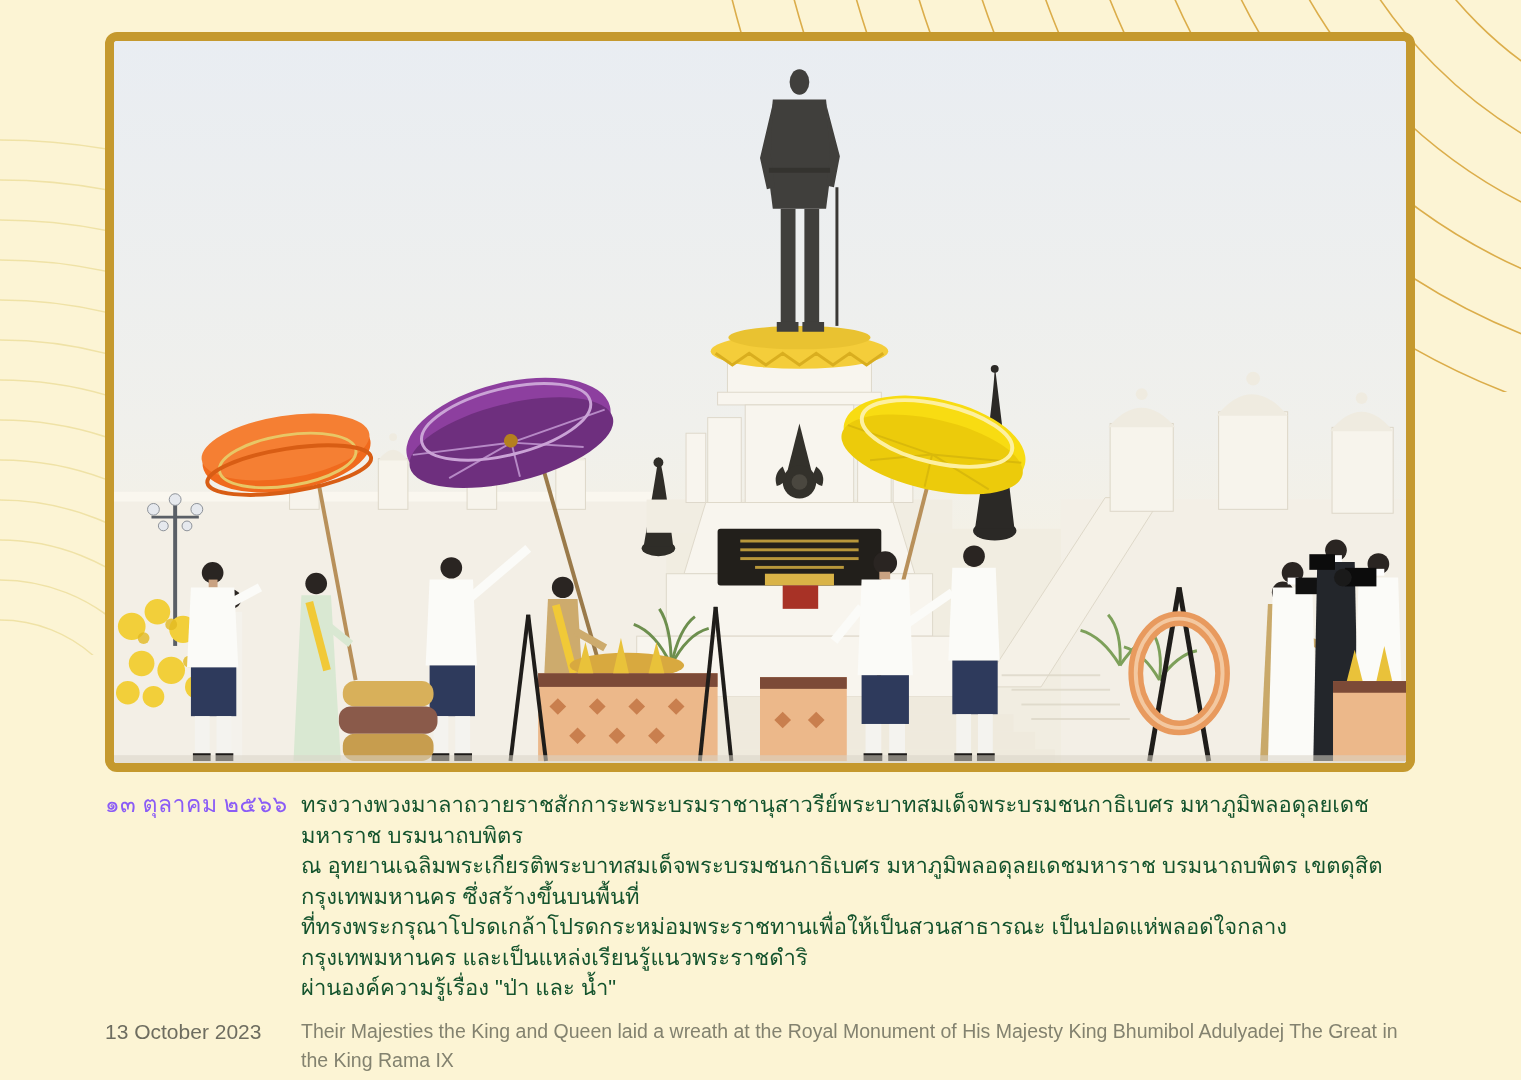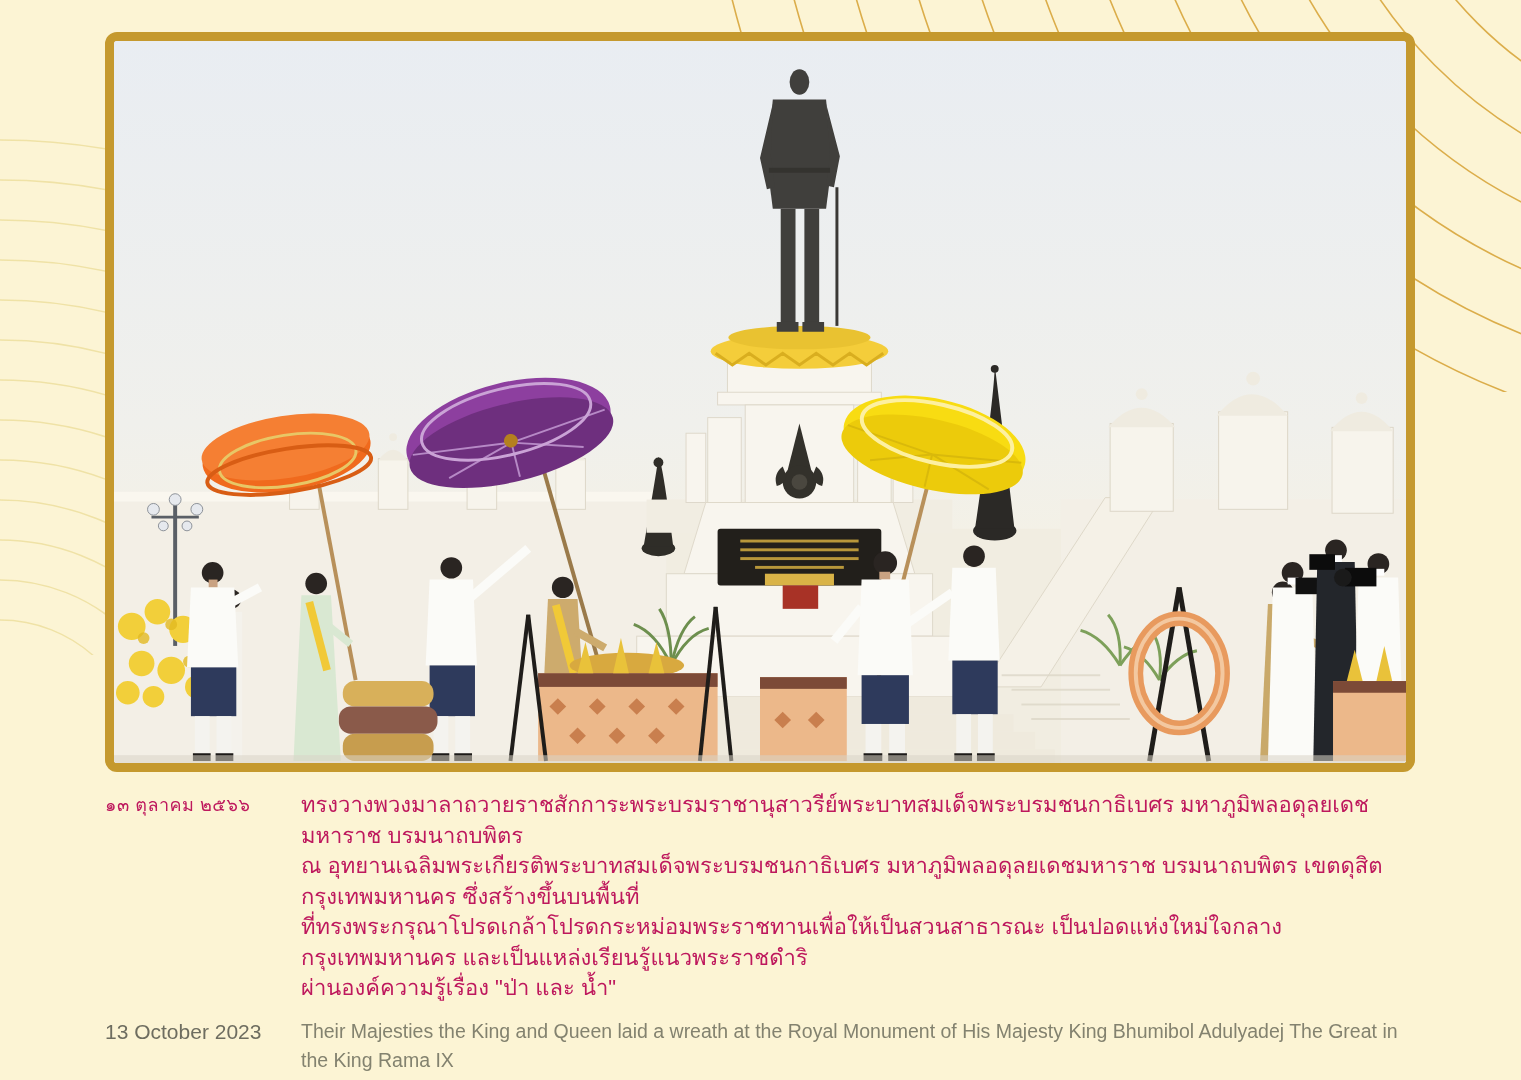--- a/index.html
+++ b/index.html
@@ -43,26 +43,27 @@
     width: 1320px;
     z-index: 2;
   }
   .caption-row { display: flex; align-items: flex-start; }
   .date-col {
     flex: 0 0 196px;
     width: 196px;
   }
   .text-col { flex: 1 1 auto; }
   .thai-date {
-    color: #be185d;
-    font-size: 18px;
+    color: #8b5cf6;
+    font-size: 23px;
     line-height: 30.5px;
     letter-spacing: 0.5px;
-  }
-  .thai-text { color: #be185d; font-size: 22px; line-height: 30.5px; }
+    font-family: Liberation Serif, serif;
+  }
+  .thai-text { color: #14532d; font-size: 22px; line-height: 30.5px; }
   .thai-text .line { white-space: normal; }
   .en-row { margin-top: 13px; }
   .en-date {
     color: #6E6D60;
     font-size: 21px;
     line-height: 29px;
   }
   .en-text { color: #83826F; font-size: 19.5px; line-height: 29px; }
 </style>
 </head>
@@ -466,21 +467,21 @@
       <rect x="0" y="732" width="1310" height="8" fill="#d8d3c6" opacity="0.55"></rect>
     </svg>
   </div>
 
   <div class="captions">
     <div class="caption-row">
       <div class="date-col thai-date">๑๓  ตุลาคม ๒๕๖๖</div>
       <div class="text-col thai-text">
         <div class="line">ทรงวางพวงมาลาถวายราชสักการะพระบรมราชานุสาวรีย์พระบาทสมเด็จพระบรมชนกาธิเบศร มหาภูมิพลอดุลยเดชมหาราช บรมนาถบพิตร</div>
         <div class="line">ณ อุทยานเฉลิมพระเกียรติพระบาทสมเด็จพระบรมชนกาธิเบศร มหาภูมิพลอดุลยเดชมหาราช บรมนาถบพิตร เขตดุสิต กรุงเทพมหานคร  ซึ่งสร้างขึ้นบนพื้นที่</div>
-        <div class="line">ที่ทรงพระกรุณาโปรดเกล้าโปรดกระหม่อมพระราชทานเพื่อให้เป็นสวนสาธารณะ เป็นปอดแห่งใหม่ใจกลางกรุงเทพมหานคร  และเป็นแหล่งเรียนรู้แนวพระราชดำริ</div>
+        <div class="line">ที่ทรงพระกรุณาโปรดเกล้าโปรดกระหม่อมพระราชทานเพื่อให้เป็นสวนสาธารณะ เป็นปอดแห่พลอด่ใจกลางกรุงเทพมหานคร  และเป็นแหล่งเรียนรู้แนวพระราชดำริ</div>
         <div class="line">ผ่านองค์ความรู้เรื่อง "ป่า และ น้ำ"</div>
       </div>
     </div>
     <div class="caption-row en-row">
       <div class="date-col en-date">13 October 2023</div>
       <div class="text-col en-text">
         <div class="line">Their Majesties the King and Queen laid a wreath at the Royal Monument of His Majesty King Bhumibol Adulyadej The Great in the King Rama IX</div>
 
       </div>
     </div>

